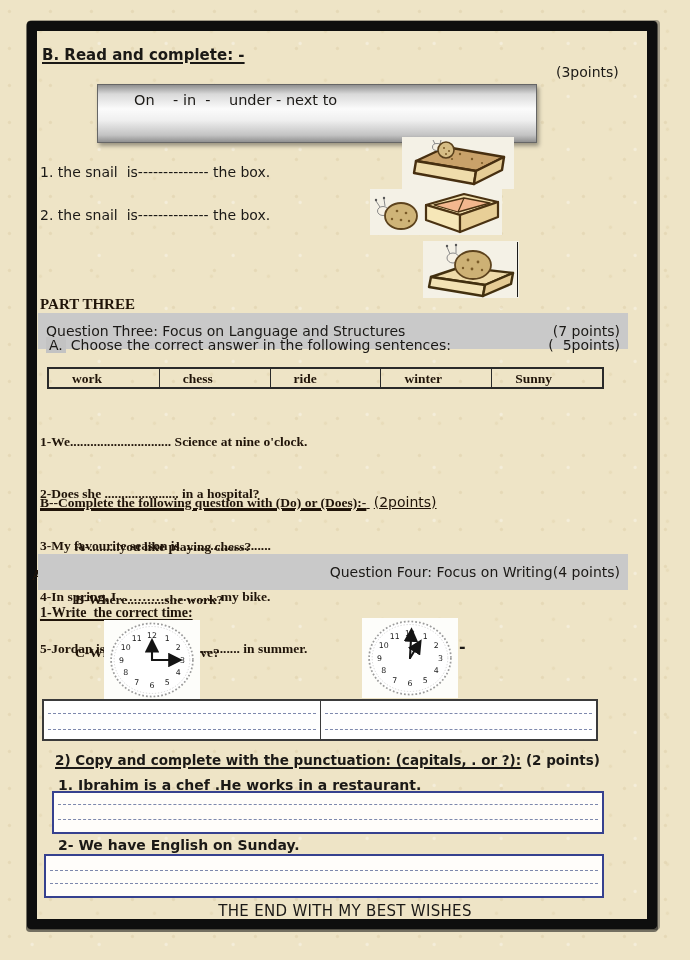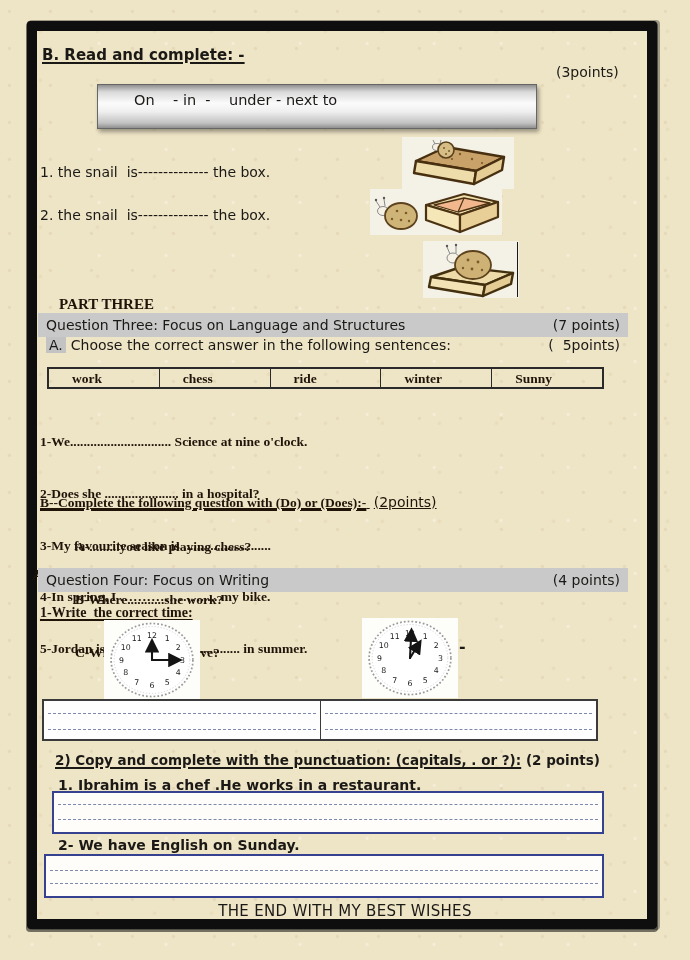--- a/index.html
+++ b/index.html
@@ -21,34 +21,34 @@
   .abs { position:absolute; }
   .comic { font-family:"DejaVu Sans", sans-serif; color:#1b1916; }
   .serif { font-family:"Liberation Serif", serif; font-weight:bold; color:#201409; }
   .u { text-decoration:underline; text-underline-offset:2px; text-decoration-thickness:1.5px; }
   .pre { white-space:pre; }
 
   .b-heading { left:42px; top:46px; font-size:15px; font-weight:bold; }
   .pts-top { left:556px; top:64px; font-size:14px; }
 
   .wordbank {
-    left:97px; top:84px; width:440px; height:45px; box-sizing:border-box;
+    left:97px; top:84px; width:440px; height:59px; box-sizing:border-box;
     border:1px solid #666;
     background:linear-gradient(180deg,#8f8f8f 0%,#d9d9d9 16%,#fbfbfb 42%,#efefef 62%,#c3c3c3 88%,#909090 100%);
     box-shadow:2px 3px 4px rgba(0,0,0,.35);
   }
   .wordbank .wb-text { position:absolute; left:36px; top:7px; font-size:14.5px; }
 
   .snail-item { font-size:14px; }
   .imgbox { background:#f4f1e6; }
   .cursor-line { left:517px; top:242px; width:1px; height:55px; background:#1a1a1a; }
 
-  .part-title { left:40px; top:296px; font-size:15px;margin-left:19px; }
+  .part-title { left:40px; top:296px; font-size:15px; }
   .qbar {
-    left:38px; width:590px; height:24px; background:#c9c9c9;
+    left:38px; width:590px; height:36px; background:#c9c9c9;
     display:flex; justify-content:space-between; align-items:center;
     padding:0 8px; box-sizing:border-box; font-size:14px;
   }
   .suba-row { left:38px; top:337px; width:590px; display:flex; align-items:center; font-size:14px; padding:0 8px; box-sizing:border-box; }
   .suba-label { background:#c3c3c3; padding:0 3px; margin-right:5px; }
   .suba-points { margin-left:auto; }
 
   .wtable {
     left:47px; top:367px; width:557px; height:22px; display:flex;
     border:2px solid #2a2a2a; box-sizing:border-box;
@@ -194,21 +194,21 @@
     <span class="pts">(2points)</span>
   </div>
   <div class="abs serif subb-items pre">
     <div>A-.........you like playing chess?</div>
     <div>B-Where...........she work?</div>
     <div>C-When ......... he arrive?</div>
     <div>D-........ they work in a hospital?</div>
   </div>
 
   <div class="abs serif partfour-title">ART FOUR</div>
-  <div class="abs qbar comic" style="top:568px;">
+  <div class="abs qbar comic" style="top:554px;justify-content:flex-end;">
     <span>Question Four: Focus on Writing</span>
     <span>(4 points)</span>
   </div>
   <div class="abs serif u task1-head pre">1-Write  the correct time:</div>
 
   <div class="abs clockpatch" style="left:104px; top:620px;">
     <svg class="clock" viewBox="0 0 100 92">
       <defs>
         <marker id="ah" markerWidth="7" markerHeight="7" refX="3.5" refY="3.5" orient="auto">
           <path d="M0,0 L7,3.5 L0,7 z" fill="#141414"></path>

